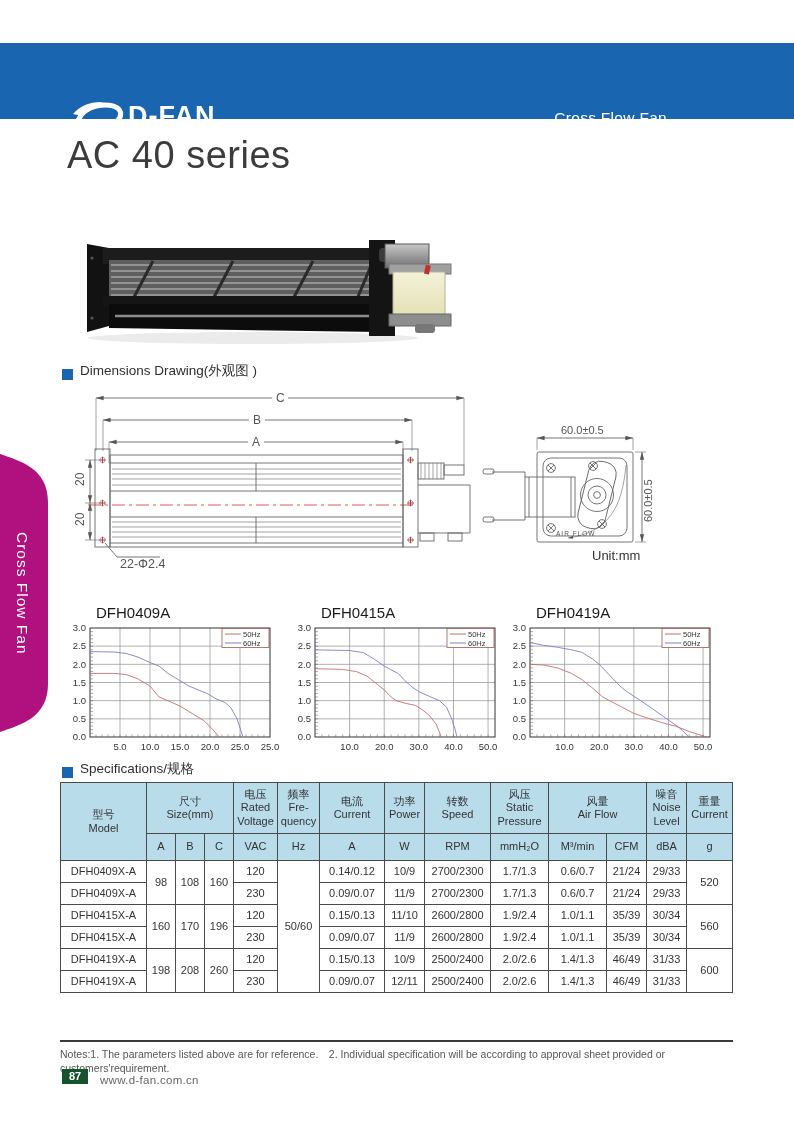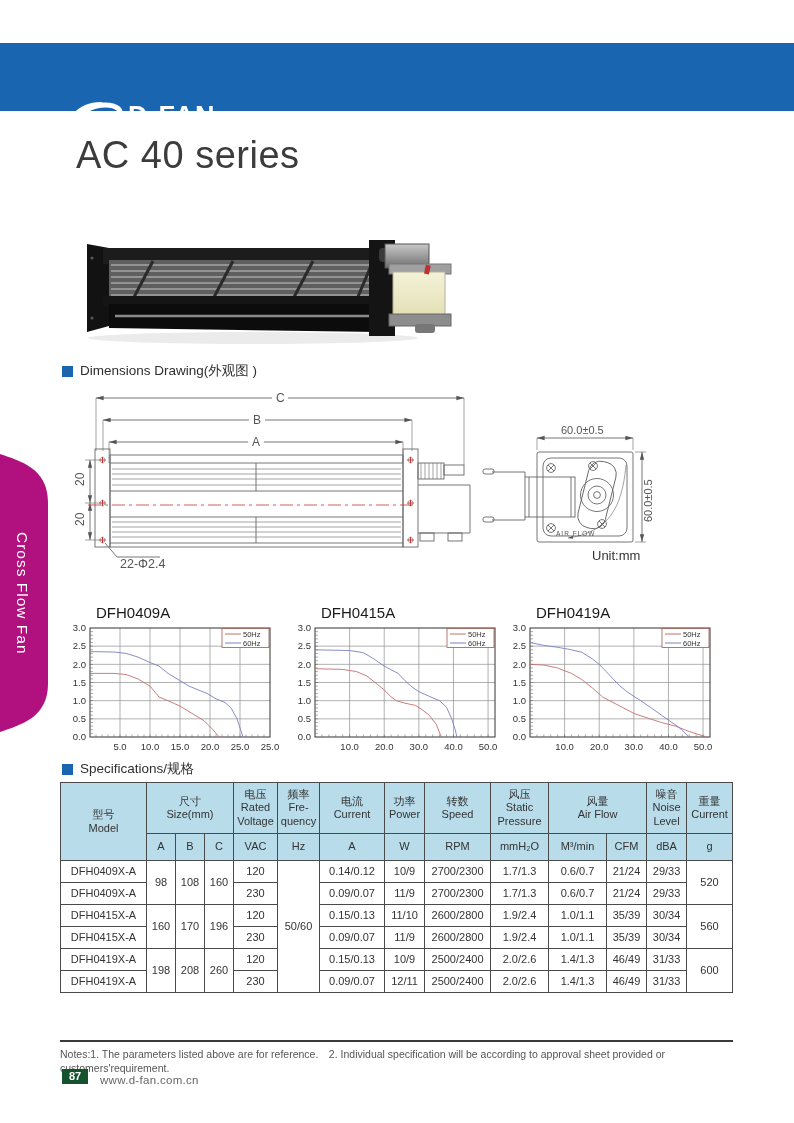--- a/index.html
+++ b/index.html
@@ -1,31 +1,31 @@
 <!DOCTYPE html>
 <html><head>
 <meta charset="utf-8">
 <style>
   html,body{margin:0;padding:0;background:#e8e8e8;}
   .page{position:relative;width:794px;height:1123px;background:#ffffff;margin:0 auto;
         font-family:"Liberation Sans",sans-serif;overflow:hidden;}
   
-  .topbar{position:absolute;left:0;top:43px;width:794px;height:68px;background:#1a65b0;}
+  .topbar{position:absolute;left:0;top:43px;width:794px;height:76px;background:#1a65b0;}
   .brand-wrap{position:absolute;left:72px;top:55px;display:flex;align-items:center;}
   .brand-text{color:#fff;font-size:27px;font-weight:bold;letter-spacing:1px;margin-left:4px;}
   .header-cat{position:absolute;right:127px;top:66px;color:#fff;font-size:15.5px;font-weight:500;letter-spacing:.3px;}
   
   .side-tab{position:absolute;left:0;top:448px;width:48px;height:290px;}
   .side-tab-label{position:absolute;left:0;top:448px;width:44px;height:290px;display:flex;
       align-items:center;justify-content:center;writing-mode:vertical-rl;color:#fff;
       font-size:15.5px;letter-spacing:1px;}
   
-  .series-title{position:absolute;left:76px;top:134px;font-size:38px;font-weight:500;color:#3c3c3c;letter-spacing:.5px;}
+  .series-title{position:absolute;left:67px;top:134px;font-size:38px;font-weight:500;color:#3c3c3c;letter-spacing:.5px;}
   
-  .sec{position:absolute;display:flex;align-items:center;gap:7px;}
+  .sec{position:absolute;display:flex;align-items:flex-end;gap:7px;}
   .sec .bullet{width:11px;height:11px;background:#1a65b0;flex:0 0 auto;}
   .sec .sec-label{font-size:13.5px;color:#2e2e2e;}
   
   .chart{position:absolute;width:218px;height:152px;}
   .chart-title{font-size:15px;color:#1a1a1a;margin:0 0 0 34px;height:18px;}
   
   table.spec{position:absolute;left:60px;top:782px;width:673px;border-collapse:collapse;
       font-size:11px;color:#333;table-layout:fixed;}
   table.spec th,table.spec td{border:1px solid #4a4a4a;text-align:center;vertical-align:middle;
       padding:1px 0;line-height:1.2;}

